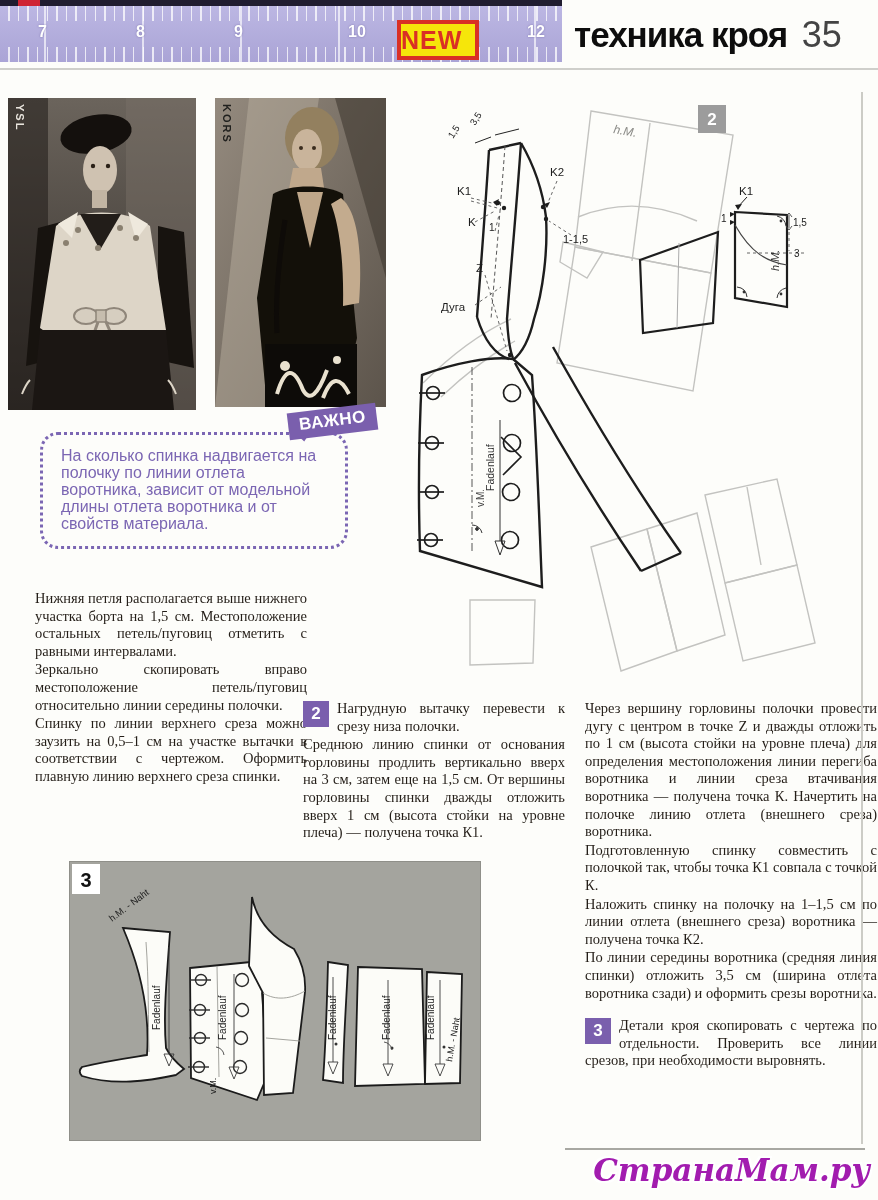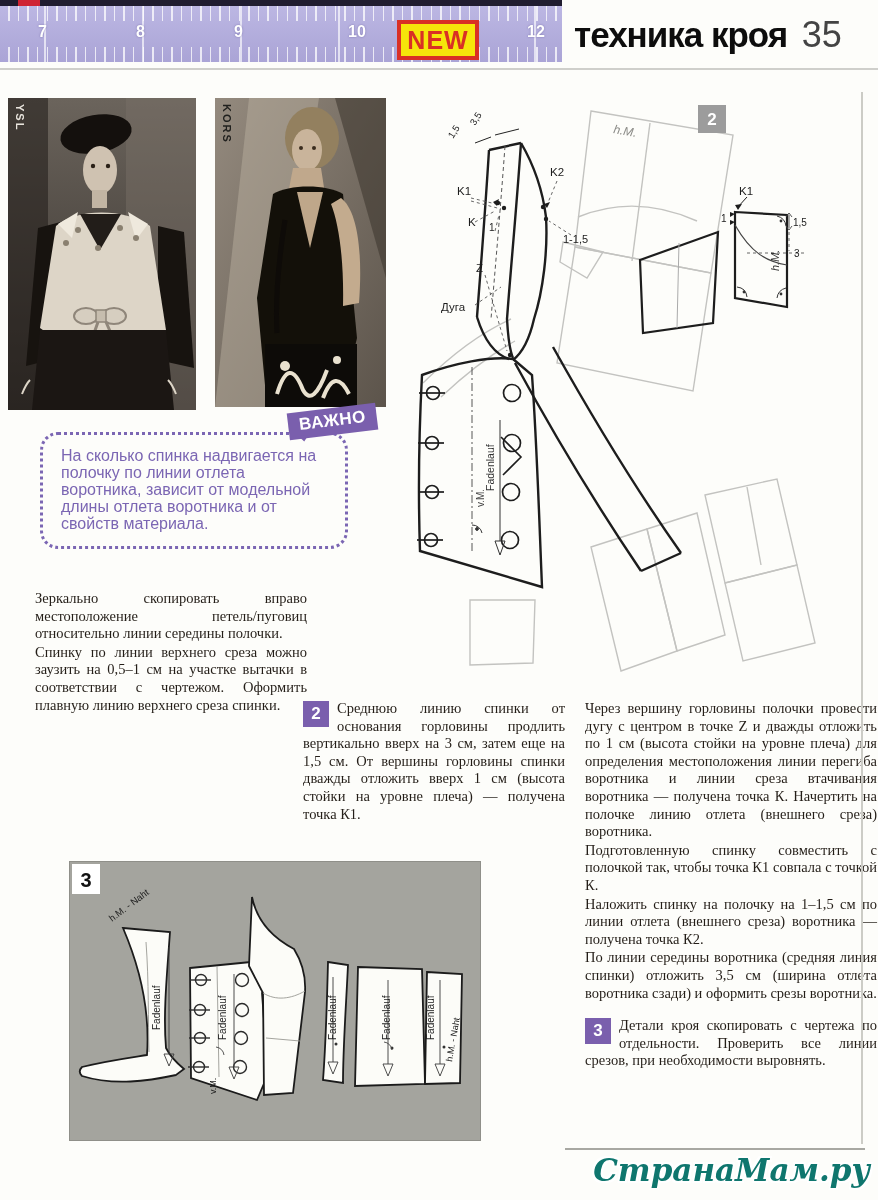--- a/index.html
+++ b/index.html
@@ -12,21 +12,21 @@
          background:linear-gradient(#bcb7e3,#aaa4d6);}
   .ruler .ticks{position:absolute;left:0;width:100%;height:15px;
          background:repeating-linear-gradient(90deg,transparent 0 8.2px,rgba(255,255,255,.75) 8.2px 9.6px);}
   .ruler .ticks.top{top:0;}
   .ruler .ticks.bot{bottom:0;}
   .ruler .num{position:absolute;top:17px;color:#fff;font-family:"Liberation Sans",sans-serif;
          font-size:16px;font-weight:bold;text-shadow:0 0 2px rgba(80,70,140,.6);}
   .ruler .major{position:absolute;top:0;width:2px;height:100%;background:rgba(255,255,255,.65);}
   .new-badge{position:absolute;left:397px;top:20px;width:74px;height:32px;background:#f6e60a;
          border:4px solid #d93025;color:#d93025;font-family:"Liberation Sans",sans-serif;
-         font-weight:bold;font-size:25px;text-align:center;line-height:32px;letter-spacing:1px;}
+         font-weight:bold;font-size:25px;text-align:left;line-height:32px;letter-spacing:1px;}
   .page-title-wrap{position:absolute;left:562px;top:14px;width:308px;height:48px;text-align:left;
          font-family:"Liberation Sans",sans-serif;white-space:nowrap;padding-left:12px;}
   .page-title{display:inline;font-size:35px;font-weight:bold;letter-spacing:-1px;color:#0d0d0d;}
   .page-number{display:inline;font-size:36px;font-weight:normal;color:#444;margin-left:10px;}
   .header-rule{position:absolute;left:0;top:68px;width:878px;height:2px;background:#cfcfcb;}
   
   .photo{position:absolute;overflow:hidden;}
   .photo1{left:8px;top:98px;width:188px;height:312px;}
   .photo2{left:215px;top:98px;width:171px;height:309px;}
   .photo-credit{position:absolute;writing-mode:vertical-rl;font-family:"Liberation Sans",sans-serif;
@@ -56,21 +56,21 @@
          background:linear-gradient(125deg,#111 44%,#fff 44%,#fff 56%,#111 56%);}
   
   .diagram-main{position:absolute;left:395px;top:95px;width:483px;height:612px;}
   .diagram-bottom{position:absolute;left:70px;top:862px;width:410px;height:278px;background:#a4a49e;
          box-shadow:0 0 0 1px #8f8f89;}
   svg text{font-family:"Liberation Sans",sans-serif;}
   .scan-edge-v{position:absolute;left:861px;top:92px;width:2px;height:1052px;background:#ccccc6;}
   .bottom-rule{position:absolute;left:565px;top:1148px;width:300px;height:2px;background:#a8a8a2;}
   
   .watermark{position:absolute;left:590px;top:1152px;width:280px;text-align:right;
-         font-family:"DejaVu Serif",serif;font-style:italic;font-weight:bold;font-size:31px;color:#0f766e;
+         font-family:"DejaVu Serif",serif;font-style:italic;font-weight:bold;font-size:31px;color:#a21caf;
          text-shadow:-2px -2px 0 #fff,2px -2px 0 #fff,-2px 2px 0 #fff,2px 2px 0 #fff,0 0 4px #fff;}
 </style>
 </head>
 <body>
 
 <div class="page">
 
   <div class="top-edge"></div>
   <div class="red-corner"></div>
   <div class="ruler">
@@ -303,26 +303,28 @@
       </g>
       <text x="344" y="100" font-size="11.5" fill="#1d1d1d">K1</text>
       <text x="326" y="127" font-size="10" fill="#1d1d1d">1</text>
       <text x="398" y="131" font-size="10" fill="#1d1d1d">1,5</text>
       <text x="399" y="162" font-size="10" fill="#1d1d1d">3</text>
       <text x="384" y="176" font-size="11" font-style="italic" fill="#333" transform="rotate(-90 384 176)">h.M.</text>
     </g>
   </svg>
 
   <div class="col col-left">
+    <p>Нижняя петля располагается выше нижнего участка борта на 1,5 см. Местоположение остальных петель/пуговиц отметить с равными интервалами.</p>
     <p>Зеркально скопировать вправо местоположение петель/пуговиц относительно линии середины полочки.</p>
     <p>Спинку по линии верхнего среза можно заузить на 0,5–1 см на участке вытачки в соответствии с чертежом. Оформить плавную линию верхнего среза спинки.</p>
   </div>
 
   <div class="col col-mid">
     <span class="step-badge">2</span>
+    <p>Нагрудную вытачку перевести к срезу низа полочки.</p>
     <p>Среднюю линию спинки от основания горловины продлить вертикально вверх на 3 см, затем еще на 1,5 см. От вершины горловины спинки дважды отложить вверх 1 см (высота стойки на уровне плеча) — получена точка К1.</p>
   </div>
 
   <div class="col col-right">
     <p>Через вершину горловины полочки провести дугу с центром в точке Z и дважды отложить по 1 см (высота стойки на уровне плеча) для определения местоположения линии перегиба воротника и линии среза втачивания воротника — получена точка К. Начертить на полочке линию отлета (внешнего среза) воротника.</p>
     <p>Подготовленную спинку совместить с полочкой так, чтобы точка К1 совпала с точкой К.</p>
     <p>Наложить спинку на полочку на 1–1,5 см по линии отлета (внешнего среза) воротника — получена точка К2.</p>
     <p>По линии середины воротника (средняя линия спинки) отложить 3,5 см (ширина отлета воротника сзади) и оформить срезы воротника.</p>
     <div class="step-gap"></div>
     <span class="step-badge">3</span>

